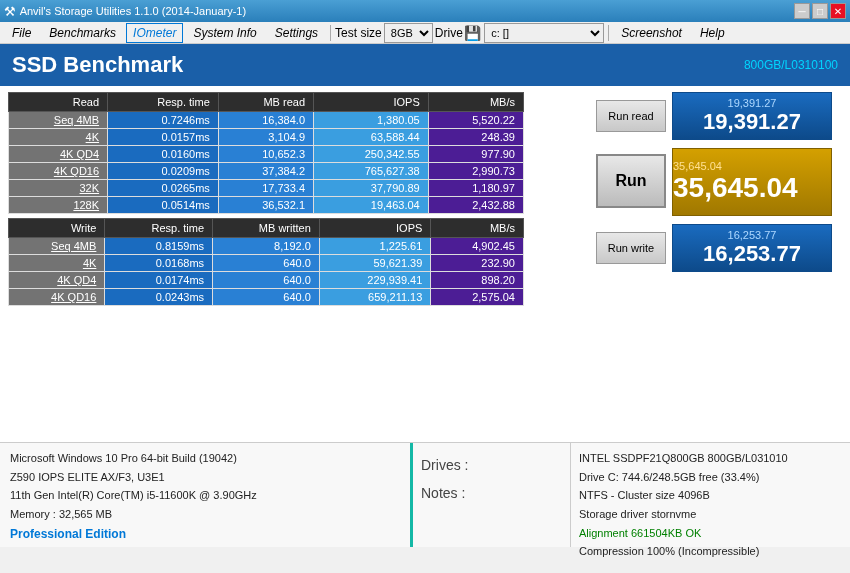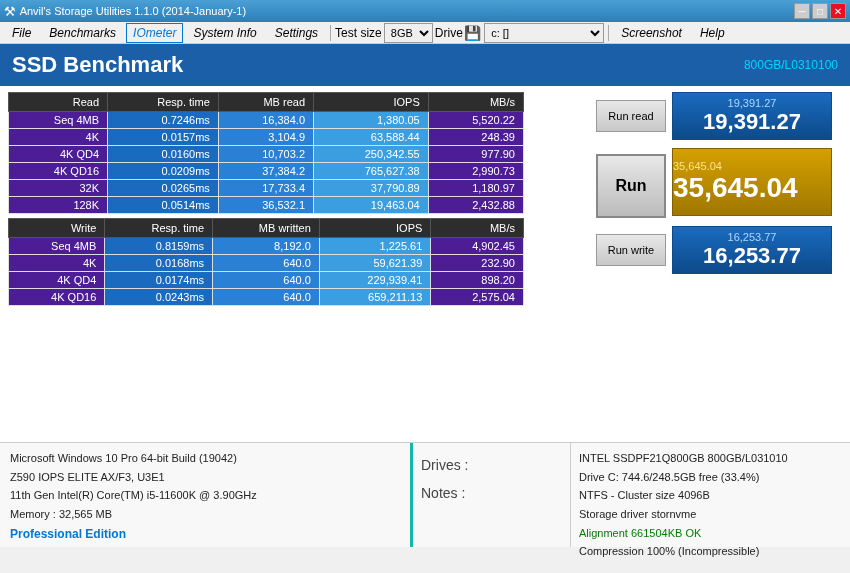--- a/index.html
+++ b/index.html
@@ -114,21 +114,21 @@
     table.bench th:first-child { text-align: right; }
     table.bench td {
       padding: 2px 8px;
       font-size: 11px;
       text-align: right;
       border: 1px solid #ddd;
     }
     table.bench tr.read-header th { background: #2d2d2d; }
     table.bench tr.write-header th { background: #2d2d2d; }
 
-    .cell-label { background: #4c1d95; color: white; text-align: right; }
+    .cell-label { background: #737373; color: white; text-align: right; text-decoration: underline; }
     .cell-resp { background: #1a6bbf; color: white; }
     .cell-mb { background: #2980d4; color: white; }
     .cell-iops { background: #3a9ee0; color: white; }
     .cell-mbs { background: #4c1d95; color: white; }
 
     
     #right-panel {
       width: 260px;
       padding: 6px;
       display: flex;
@@ -144,21 +144,21 @@
     .run-btn {
       width: 70px;
       height: 32px;
       font-size: 11px;
       background: linear-gradient(to bottom, #e8e8e8, #c8c8c8);
       border: 1px solid #999;
       cursor: pointer;
     }
     .run-big-btn {
       width: 70px;
-      height: 64px;
+      height: 54px;
       font-size: 16px;
       font-weight: bold;
       background: linear-gradient(to bottom, #e8e8e8, #bbb);
       border: 2px solid #888;
       cursor: pointer;
     }
     .score-display {
       background: linear-gradient(to bottom, #1a6bbf, #0d4a8a);
       color: white;
       width: 160px;
@@ -291,21 +291,21 @@
           <tr>
             <td class="cell-label">4K</td>
             <td class="cell-resp">0.0157ms</td>
             <td class="cell-mb">3,104.9</td>
             <td class="cell-iops">63,588.44</td>
             <td class="cell-mbs">248.39</td>
           </tr>
           <tr>
             <td class="cell-label">4K QD4</td>
             <td class="cell-resp">0.0160ms</td>
-            <td class="cell-mb">10,703.2</td>
+            <td class="cell-mb">10,652.3</td>
             <td class="cell-iops">250,342.55</td>
             <td class="cell-mbs">977.90</td>
           </tr>
           <tr>
             <td class="cell-label">4K QD16</td>
             <td class="cell-resp">0.0209ms</td>
             <td class="cell-mb">37,384.2</td>
             <td class="cell-iops">765,627.38</td>
             <td class="cell-mbs">2,990.73</td>
           </tr>

